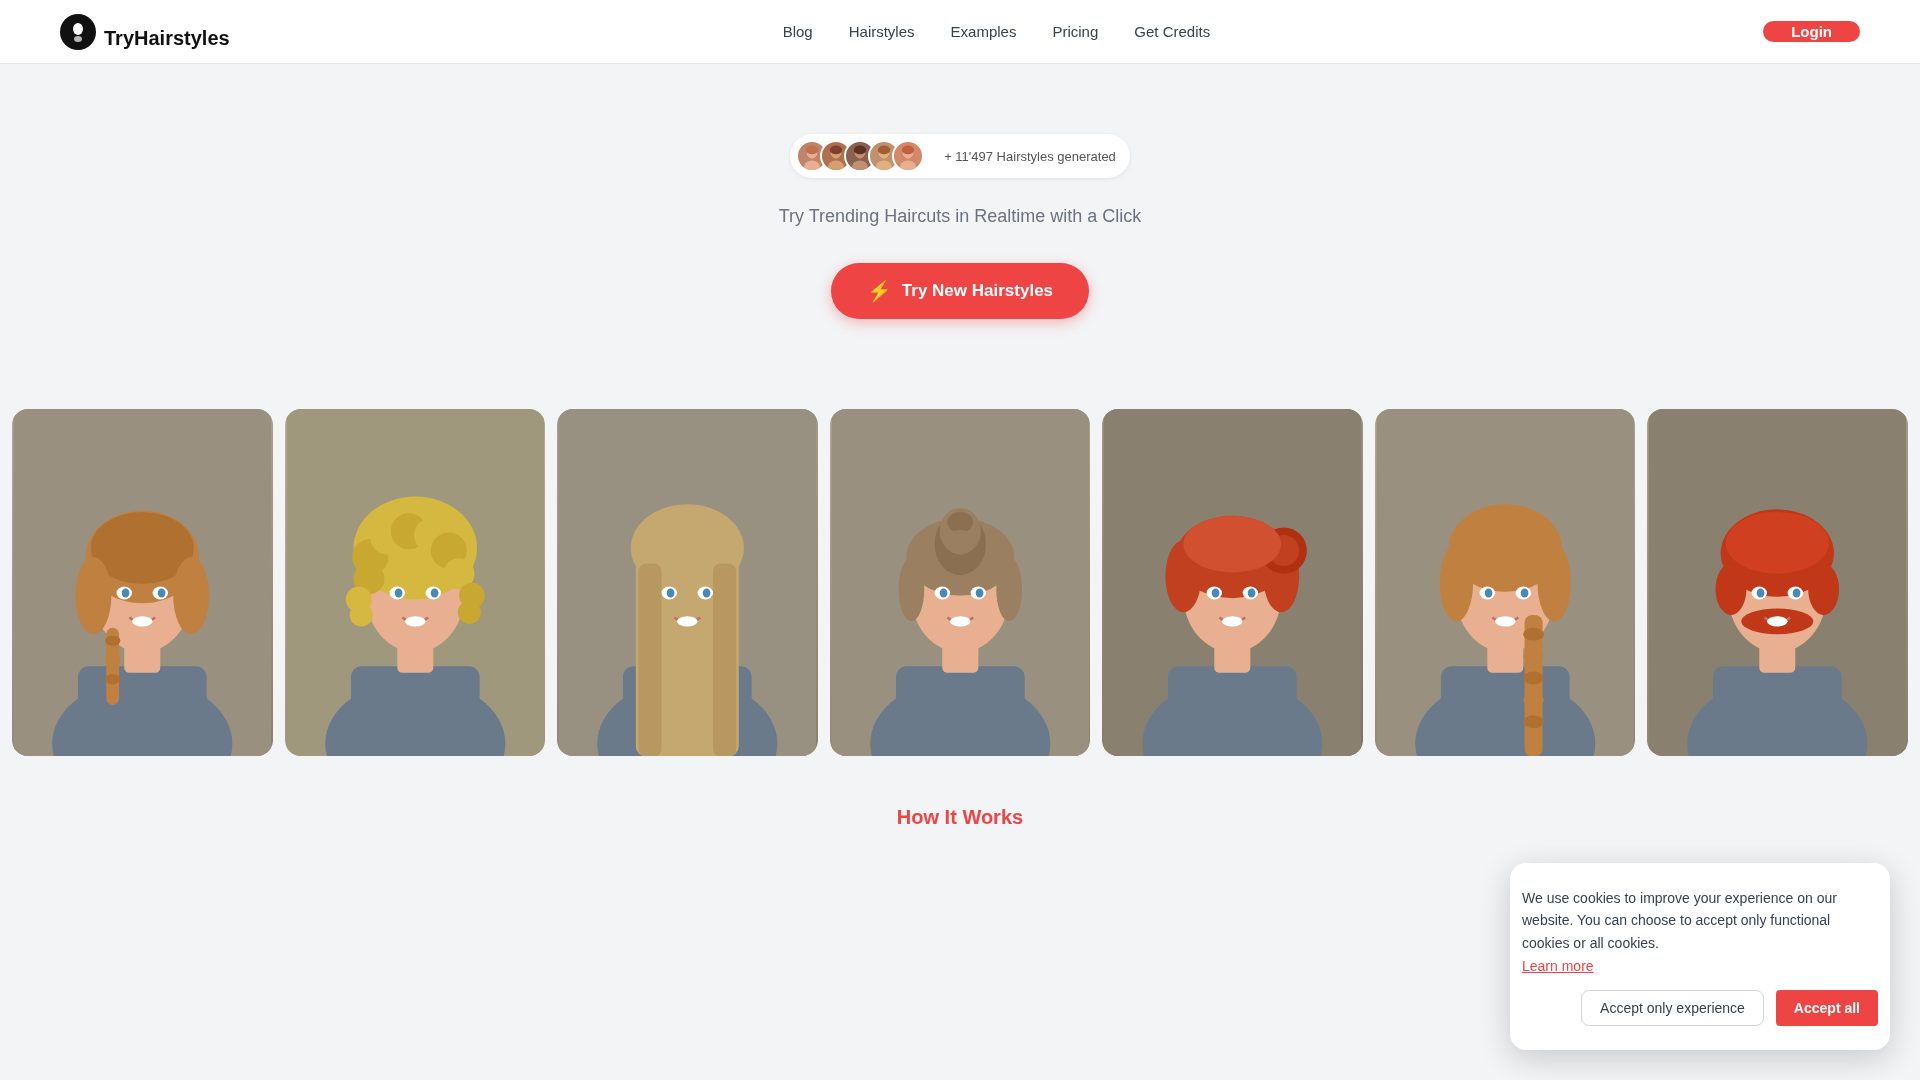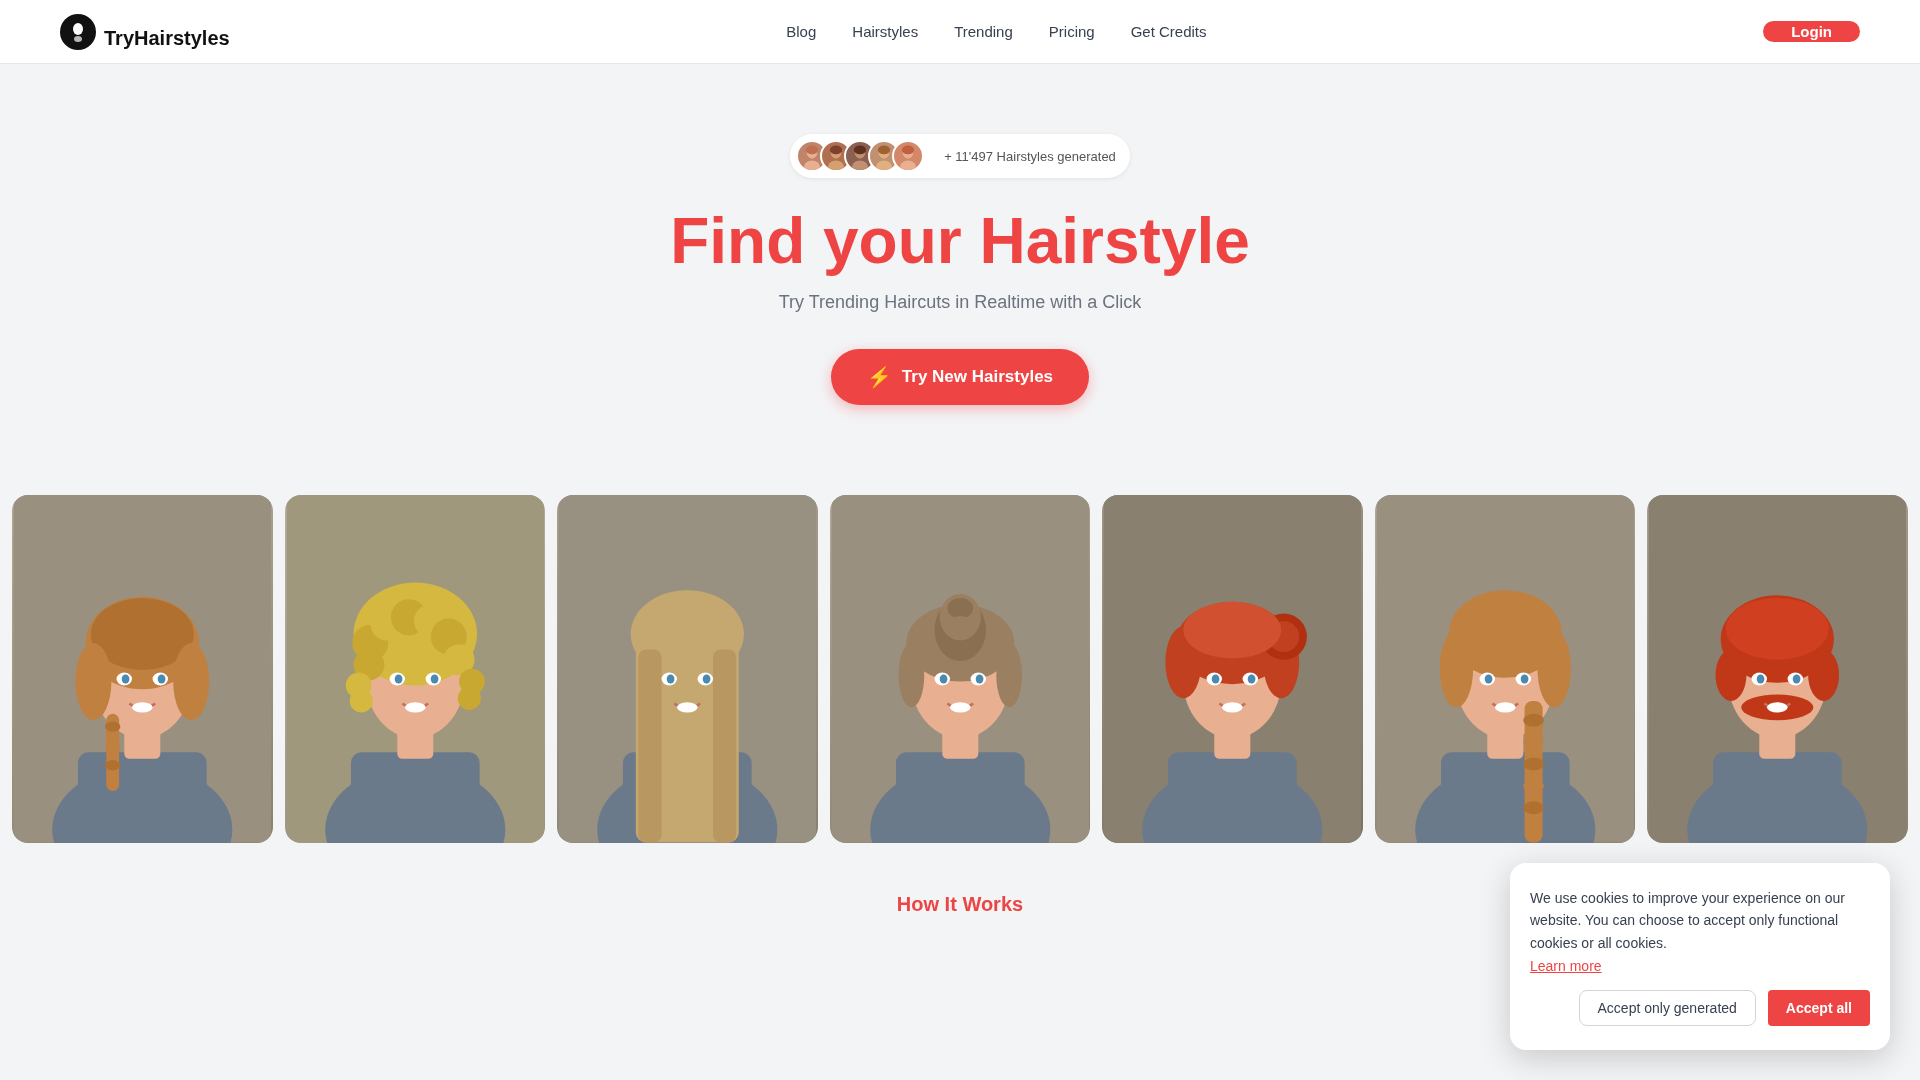--- a/index.html
+++ b/index.html
@@ -112,21 +112,21 @@
     }
     .how-it-works-title {
       font-size: 20px; font-weight: 700; color: #ef4444;
     }
 
     
     .cookie-banner {
       position: fixed; bottom: 30px; right: 30px;
       background: #fff;
       border-radius: 16px;
-      padding: 24px 20px;
+      padding: 24px 12px;
       max-width: 380px;
       box-shadow: 0 8px 32px rgba(0,0,0,0.18);
       z-index: 999;
     }
     .cookie-text { font-size: 14px; color: #374151; line-height: 1.6; margin-bottom: 4px; }
     .cookie-learn { color: #ef4444; font-size: 14px; cursor: pointer; display: block; margin-bottom: 16px; }
     .cookie-actions { display: flex; gap: 12px; justify-content: flex-end; }
     .btn-functional {
       background: #fff; border: 1px solid #d1d5db; color: #374151;
       border-radius: 8px; padding: 9px 18px; font-size: 14px; font-weight: 500; cursor: pointer;
@@ -160,21 +160,21 @@
         <ellipse cx="11" cy="8" rx="5" ry="6" fill="white"></ellipse>
         <ellipse cx="11" cy="18" rx="4" ry="3" fill="white" opacity="0.7"></ellipse>
       </svg>
     </div>
     <span>TryHairstyles</span>
   </a>
 
   <ul class="nav-links">
     <li><a href="#">Blog</a></li>
     <li><a href="#">Hairstyles</a></li>
-    <li><a href="#">Trending</a></li>
+    <li><a href="#">Examples</a></li>
     <li><a href="#">Pricing</a></li>
     <li><a href="#">Get Credits</a></li>
   </ul>
 
   <button class="login-btn">Login</button>
 </nav>
 
 <section class="hero">
   <div class="user-avatars">
     <div class="avatars-group">
@@ -210,21 +210,20 @@
         <svg width="32" height="32" viewBox="0 0 32 32">
             <ellipse cx="16" cy="12" rx="6" ry="7" fill="#e8b090"></ellipse>
             <ellipse cx="16" cy="28" rx="9" ry="7" fill="#e8b090"></ellipse>
             <ellipse cx="16" cy="9" rx="7" ry="5" fill="#c06040"></ellipse>
           </svg>
       </div>
     </div>
     <span class="avatars-text">+ 11'497 Hairstyles generated</span>
   </div>
 
-  <h1 class="hero-title">Find your Hairstyle</h1>
   <p class="hero-subtitle">Try Trending Haircuts in Realtime with a Click</p>
 
   <button class="cta-btn">
     <span class="cta-icon">⚡</span>
     <span>Try New Hairstyles</span>
   </button>
 </section>
 
 <div class="image-strip-wrapper">
   <div class="image-strip">
@@ -426,16 +425,16 @@
 </div>
 
 <div class="how-it-works">
   <p class="how-it-works-title">How It Works</p>
 </div>
 
 <div class="cookie-banner">
   <p class="cookie-text">We use cookies to improve your experience on our website. You can choose to accept only functional cookies or all cookies.</p>
   <a class="cookie-learn" href="#">Learn more</a>
   <div class="cookie-actions">
-    <button class="btn-functional">Accept only generated</button>
+    <button class="btn-functional">Accept only experience</button>
     <button class="btn-accept-all">Accept all</button>
   </div>
 </div>
 
 </body></html>

